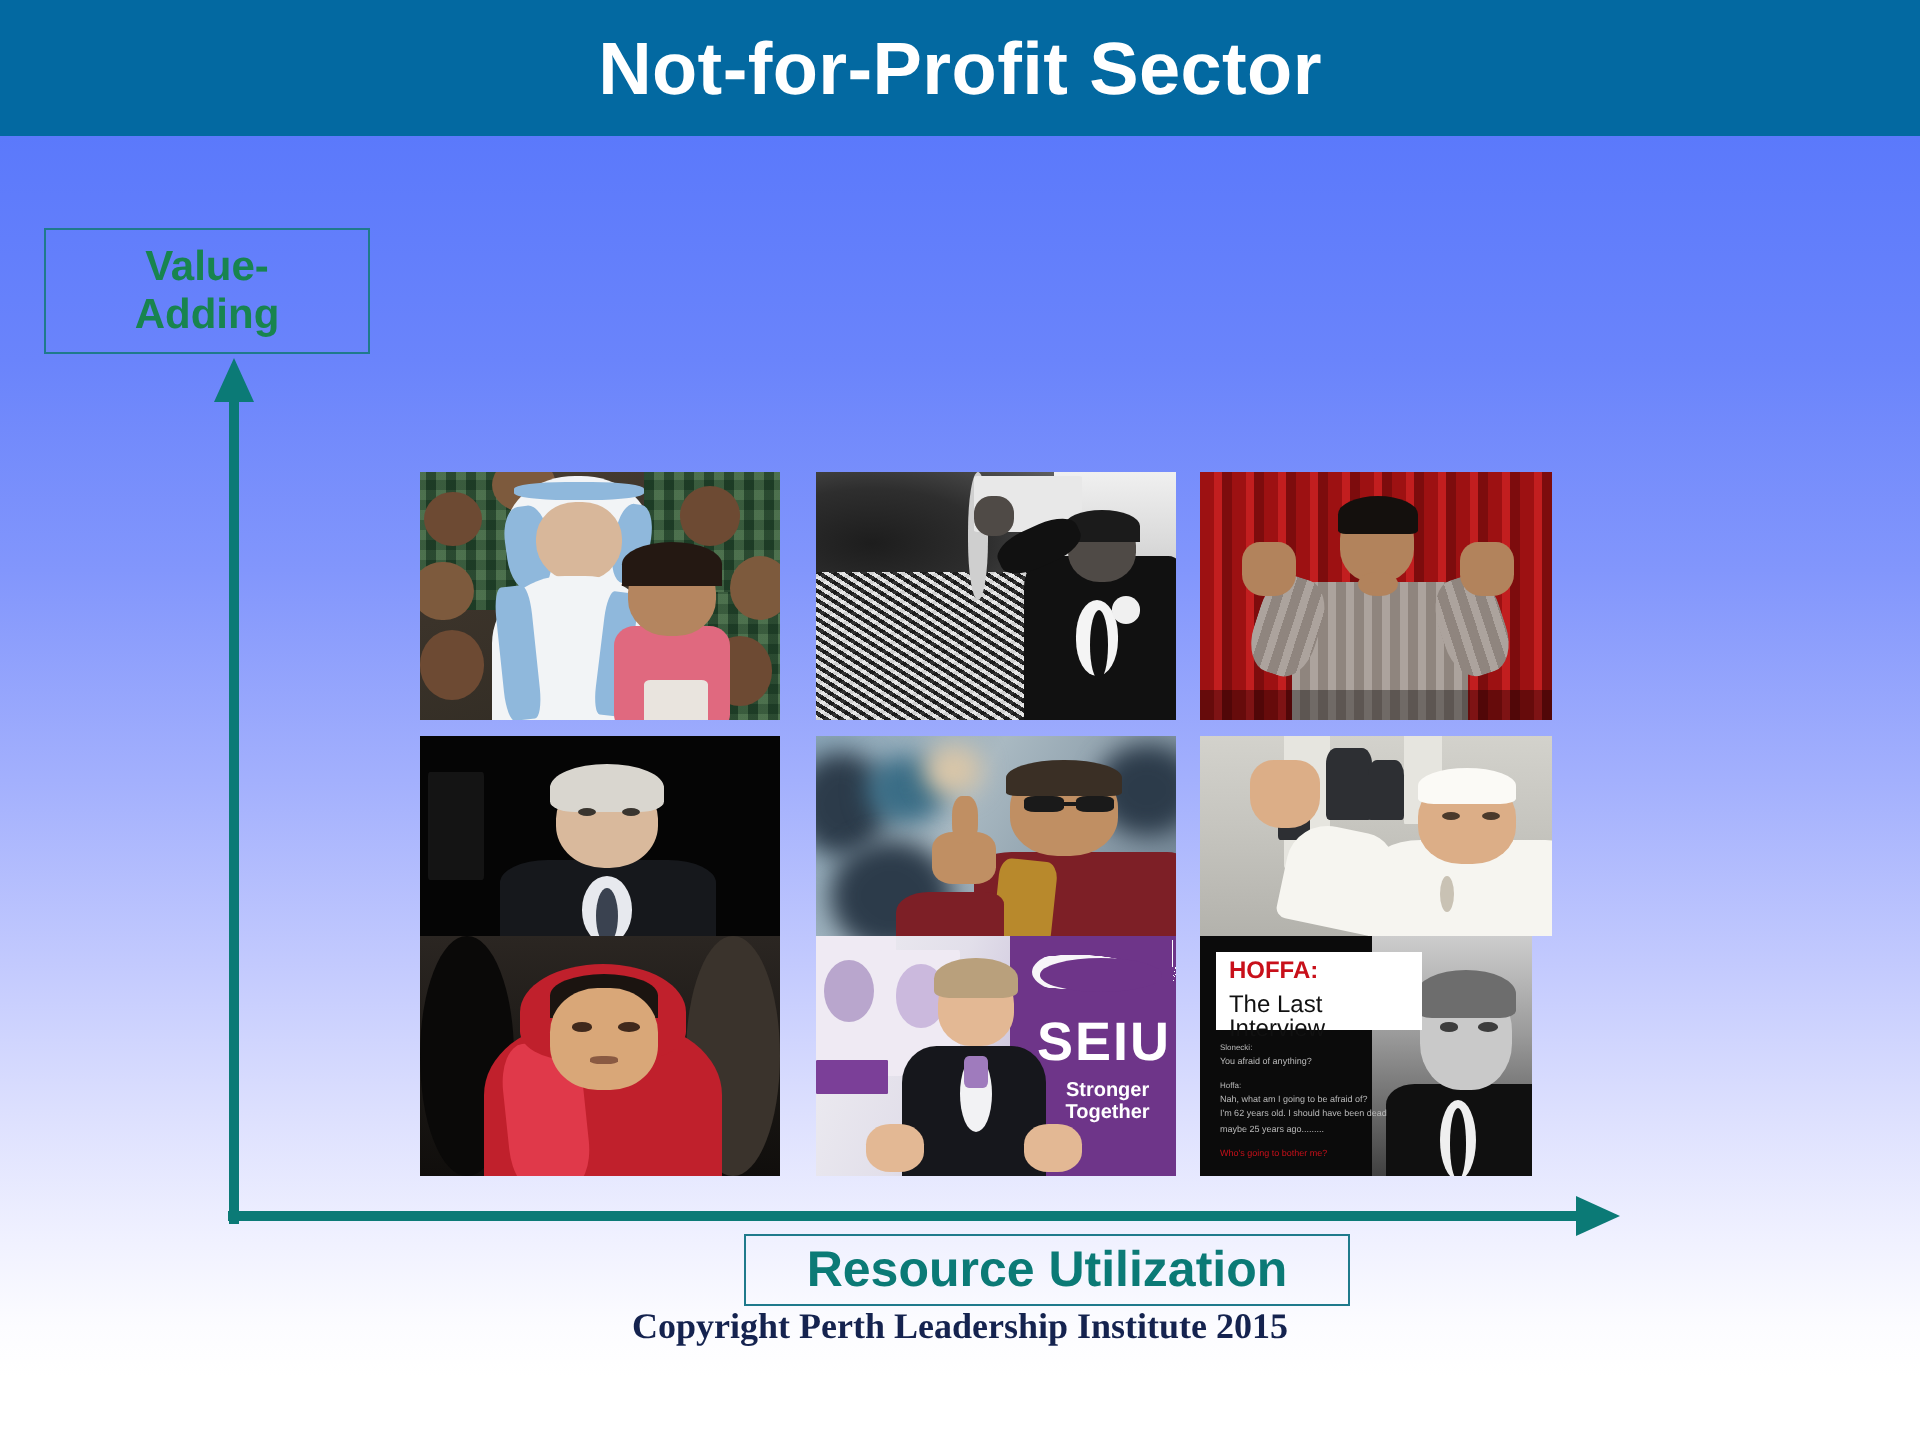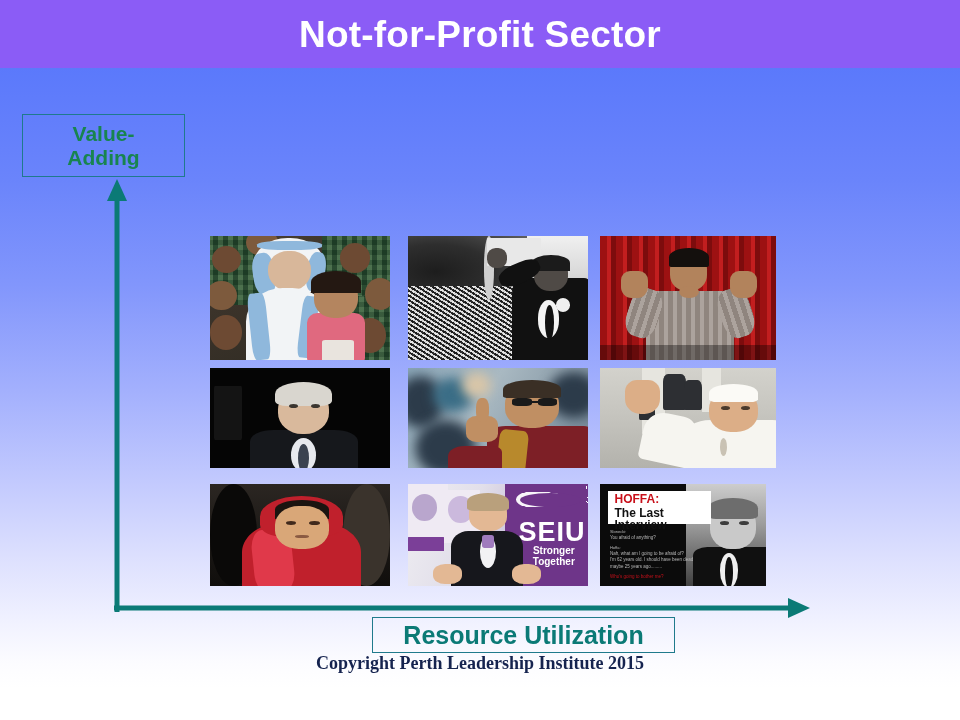--- a/index.html
+++ b/index.html
@@ -46,21 +46,21 @@
     background: #ffffff;
   }
 
   
   #title-bar {
     position: absolute;
     left: 0;
     top: 0;
     width: 960px;
     height: 68px;
-    background: #8b5cf6;
+    background: #0369a1;
     display: flex;
     align-items: center;
     justify-content: center;
   }
   #title-text {
     color: #ffffff;
     font-size: 37px;
     font-weight: bold;
     letter-spacing: 0.2px;
     font-family: "Liberation Sans", sans-serif;
@@ -148,21 +148,21 @@
   }
   .photo-inner {
     position: absolute;
     left: 0; top: 0; right: 0; bottom: 0;
     overflow: hidden;
   }
 
   
   .r0 { top: 0px;   height: 124px; }
   .r1 { top: 132px; height: 100px; }
-  .r2 { top: 248px; height: 102px; }
+  .r2 { top: 232px; height: 120px; }
   .c0 { left: 0px;   width: 180px; }
   .c1 { left: 198px; width: 180px; }
   .c2 { left: 390px; width: 176px; }
   .c2b{ left: 390px; width: 166px; }
   .b { position:absolute; border-radius:50%; }
 
   
   .mt-bg { background: linear-gradient(160deg,#4a3f33 0%,#3b332a 40%,#2e2a22 100%); }
   .mt-child-a { background:#6d4a33; }
   .mt-child-b { background:#7d5a3d; }
@@ -263,21 +263,21 @@
   .seiu-suit { background:#16171c; }
   .seiu-skin { background:#e3b894; }
   .seiu-hair { background:#b9a07c; }
   .seiu-poster { background:#efeaf3; }
   .seiu-poster2 { background:#b9a6cd; }
 
   
   .hf-bg { background:#0b0b0b; }
   .hf-title-box { background:#ffffff; }
   .hf-title-t1 { color:#c8101a; font-weight:bold; font-family:"Liberation Sans", sans-serif; }
-  .hf-title-t2 { color:#111111; font-weight:bold; font-family:"Liberation Sans", sans-serif; }
+  .hf-title-t2 { color:#111111; font-weight:normal; font-family:"Liberation Sans", sans-serif; }
   .hf-body { color:#b9b9b9; font-family:"Liberation Sans", sans-serif; }
   .hf-red { color:#c8101a; font-family:"Liberation Sans", sans-serif; }
   .hf-photo-bg { background: linear-gradient(180deg,#cfcfcf 0%,#9b9b9b 40%,#3a3a3a 100%); }
   .hf-skin { background:#c9c9c9; }
   .hf-suit { background:#101010; }
   .hf-shirt { background:#efefef; }
   .hf-hair { background:#6d6d6d; }
 </style>
 </head>
 <body>

